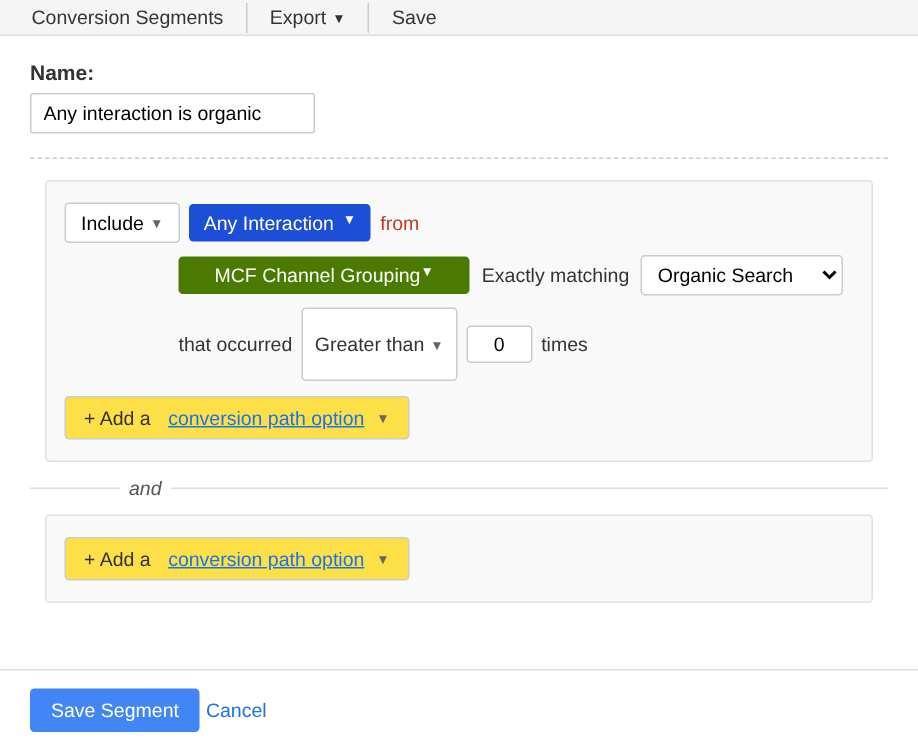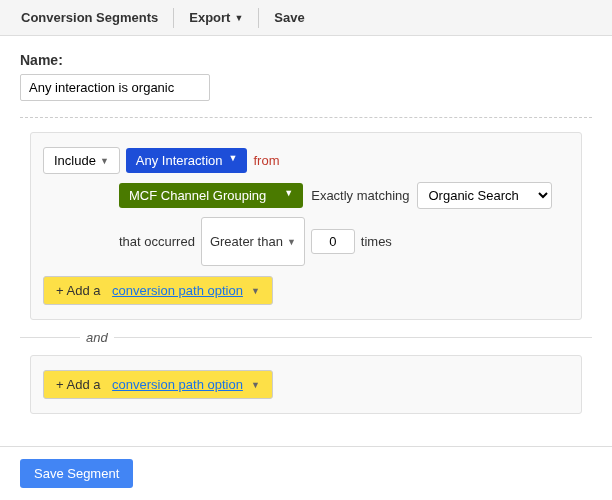--- a/index.html
+++ b/index.html
@@ -13,23 +13,22 @@
       overflow: hidden;
     }
 
     
     .top-nav {
       display: flex;
       align-items: center;
       background: #f5f5f5;
       border-bottom: 1px solid #ddd;
       padding: 0 10px;
-      height: 36px;
+      height: 24px;
       gap: 4px;
-      font-weight: bold;
     }
     .nav-item {
       padding: 6px 10px;
       cursor: pointer;
       font-size: 13px;
       color: #333;
       border: 1px solid transparent;
       border-radius: 2px;
       white-space: nowrap;
     }
@@ -110,26 +109,26 @@
       gap: 6px;
       white-space: nowrap;
     }
     .dropdown-green .arrow { font-size: 9px; }
 
     .dropdown-dark-green {
       background: #4a7a00;
       color: #fff;
       border: none;
       border-radius: 3px;
-      padding: 5px 10px;
+      padding: 5px 24px;
       font-size: 13px;
       cursor: pointer;
       display: flex;
       align-items: flex-start;
-      gap: 18px;
+      gap: 0;
       white-space: nowrap;
     }
     .dropdown-dark-green .arrow { font-size: 9px; }
 
     .from-text {
       color: #c0392b;
       font-size: 13px;
     }
 
     
@@ -349,13 +348,14 @@
     <button class="add-conversion-btn">
       <span>+ Add a</span>&nbsp;<b>conversion path option</b>
       <span class="arrow">▼</span>
     </button>
   </div>
 
 </div>
 
 <div class="bottom-bar">
   <button class="btn-save-segment">Save Segment</button>
+  <button class="btn-cancel">Cancel</button>
 </div>
 
 </body></html>

